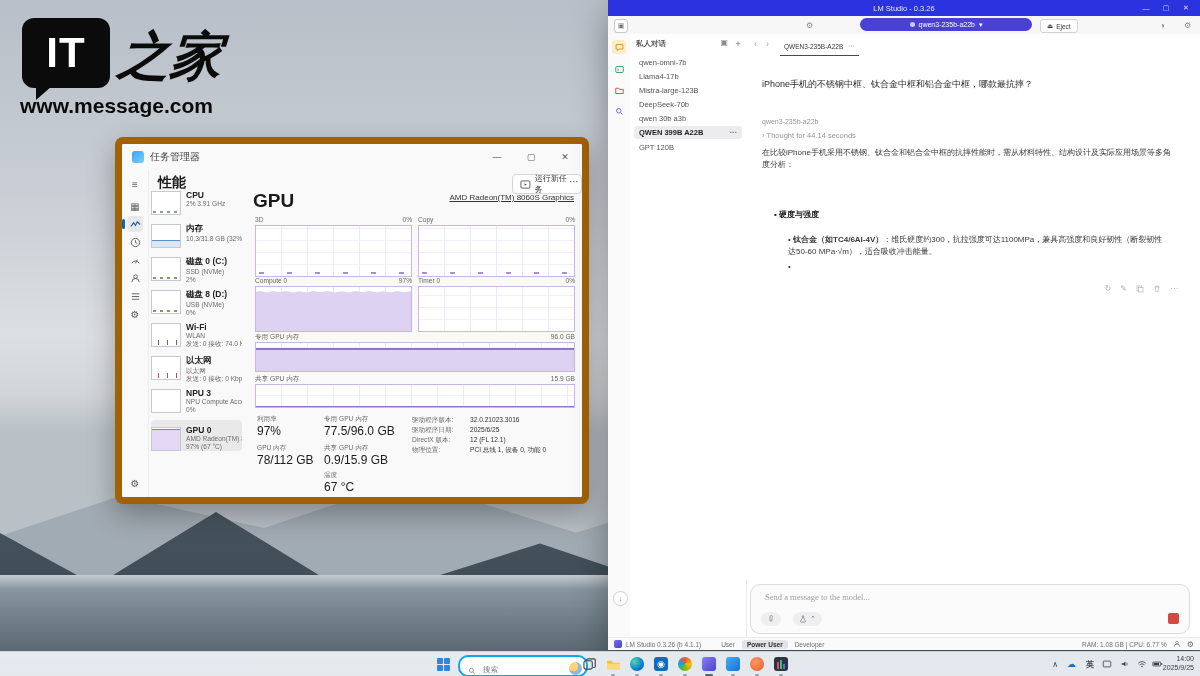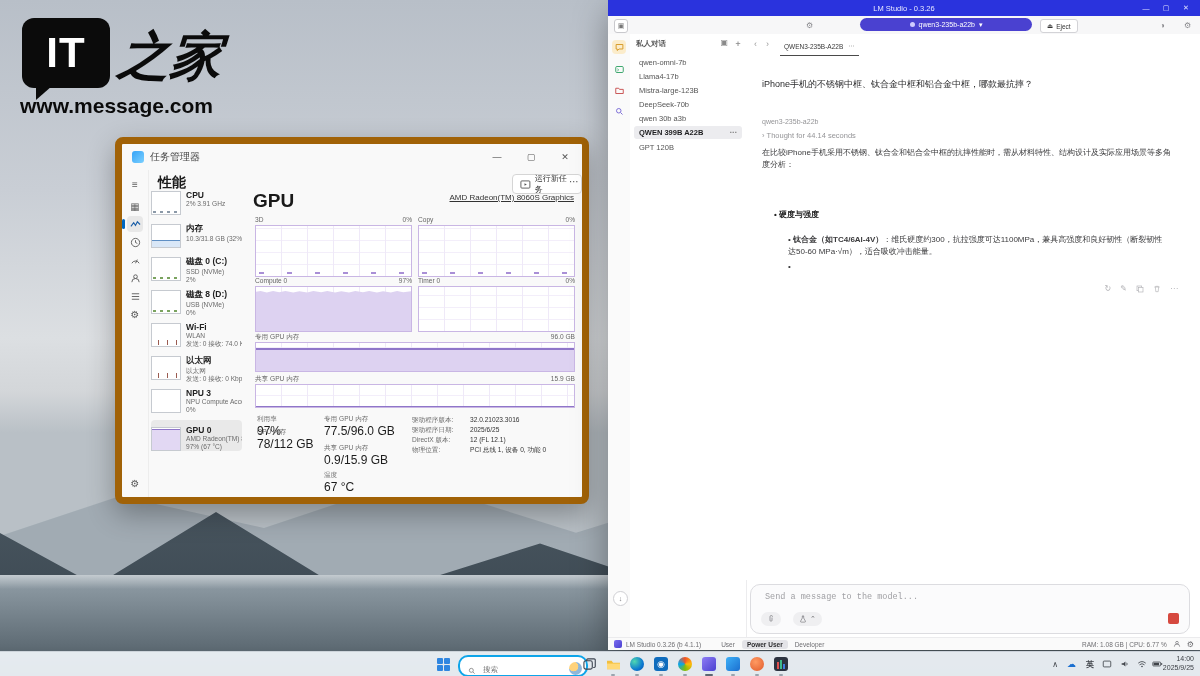--- a/index.html
+++ b/index.html
@@ -94,21 +94,21 @@
   #lms .tabbar{position:absolute;left:138px;right:0;top:34px;height:22px;border-bottom:1px solid #ececee;background:#fff;}
   .tabnav{position:absolute;top:5px;color:#9a9a9a;font-size:9px;}
   #chattab{position:absolute;left:34px;top:3px;height:18px;display:flex;align-items:center;gap:5px;font-size:6.5px;color:#3a3a3a;border-bottom:2px solid #4a4a4a;padding:0 4px;}
   #lms .chatarea{position:absolute;left:138px;right:0;top:56px;bottom:70px;background:#fff;overflow:hidden;}
   .cc{position:absolute;left:16px;right:22px;}
   .graytxt{color:#949497;font-size:7.5px;}
   .msgtxt{color:#2a2a2c;font-size:9px;}
   .bodytxt{color:#3a3a3c;font-size:8px;line-height:1.55;}
   .actrow{display:flex;gap:9px;color:#b3b3b7;font-size:8px;justify-content:flex-end;align-items:center;}
   #inputbox{position:absolute;left:142px;right:10px;bottom:16px;height:48px;border:1px solid #dcdce0;border-radius:10px;background:#fbfbfc;}
-  #inputbox input{position:absolute;left:12px;top:6px;right:30px;border:0;background:transparent;outline:none;font-size:8.5px;color:#333;font-family:Liberation Mono, monospace;}
+  #inputbox input{position:absolute;left:12px;top:6px;right:30px;border:0;background:transparent;outline:none;font-size:8.5px;color:#333;font-family:Liberation Serif, serif;}
   #inputbox input::placeholder{color:#a0a0a4;}
   .inchip{position:absolute;bottom:7px;height:14px;border-radius:7px;background:#efeff1;display:flex;align-items:center;justify-content:center;gap:3px;padding:0 6px;color:#6d6d70;font-size:7px;}
   #stopbtn{position:absolute;right:10px;bottom:9px;width:11px;height:11px;border-radius:2px;background:#d6493f;}
   #dlbtn{position:absolute;left:5px;bottom:44px;width:13px;height:13px;border:1px solid #cfcfd3;border-radius:50%;display:flex;align-items:center;justify-content:center;color:#77777b;font-size:7px;background:#fff;}
   #lms .statusbar{position:absolute;left:0;right:0;bottom:0;height:12px;background:#fafafa;border-top:1px solid #ebebed;display:flex;align-items:center;font-size:6.5px;color:#6e6e72;}
   .sbtab{padding:1px 5px;border-radius:3px;margin:0 1px;}
   .sbtab.active{background:#e3e3e7;color:#2d2d30;font-weight:700;}
   .lmslogo{width:8px;height:8px;border-radius:2px;background:linear-gradient(135deg,#7b6cf0,#4a41d0);margin:0 4px 0 6px;}
   
   #taskbar{left:0;right:0;bottom:0;height:24px;background:rgba(238,243,248,.94);border-top:1px solid rgba(160,170,180,.35);}
@@ -327,21 +327,21 @@
     </div>
 
   <div class="abs stat" style="left:135px;top:271px">
     <div class="lb">利用率</div>
       <div class="vl">97%</div>
     </div>
   <div class="abs stat" style="left:202px;top:271px">
     <div class="lb">专用 GPU 内存</div>
       <div class="vl">77.5/96.0 GB</div>
     </div>
-  <div class="abs stat" style="left:135px;top:284px">
+  <div class="abs stat" style="left:135px;top:300px">
     <div class="lb">GPU 内存</div>
       <div class="vl">78/112 GB</div>
     </div>
   <div class="abs stat" style="left:202px;top:300px">
     <div class="lb">共享 GPU 内存</div>
       <div class="vl">0.9/15.9 GB</div>
     </div>
   <div class="abs stat" style="left:202px;top:327px">
     <div class="lb">温度</div>
       <div class="vl">67 °C</div>

